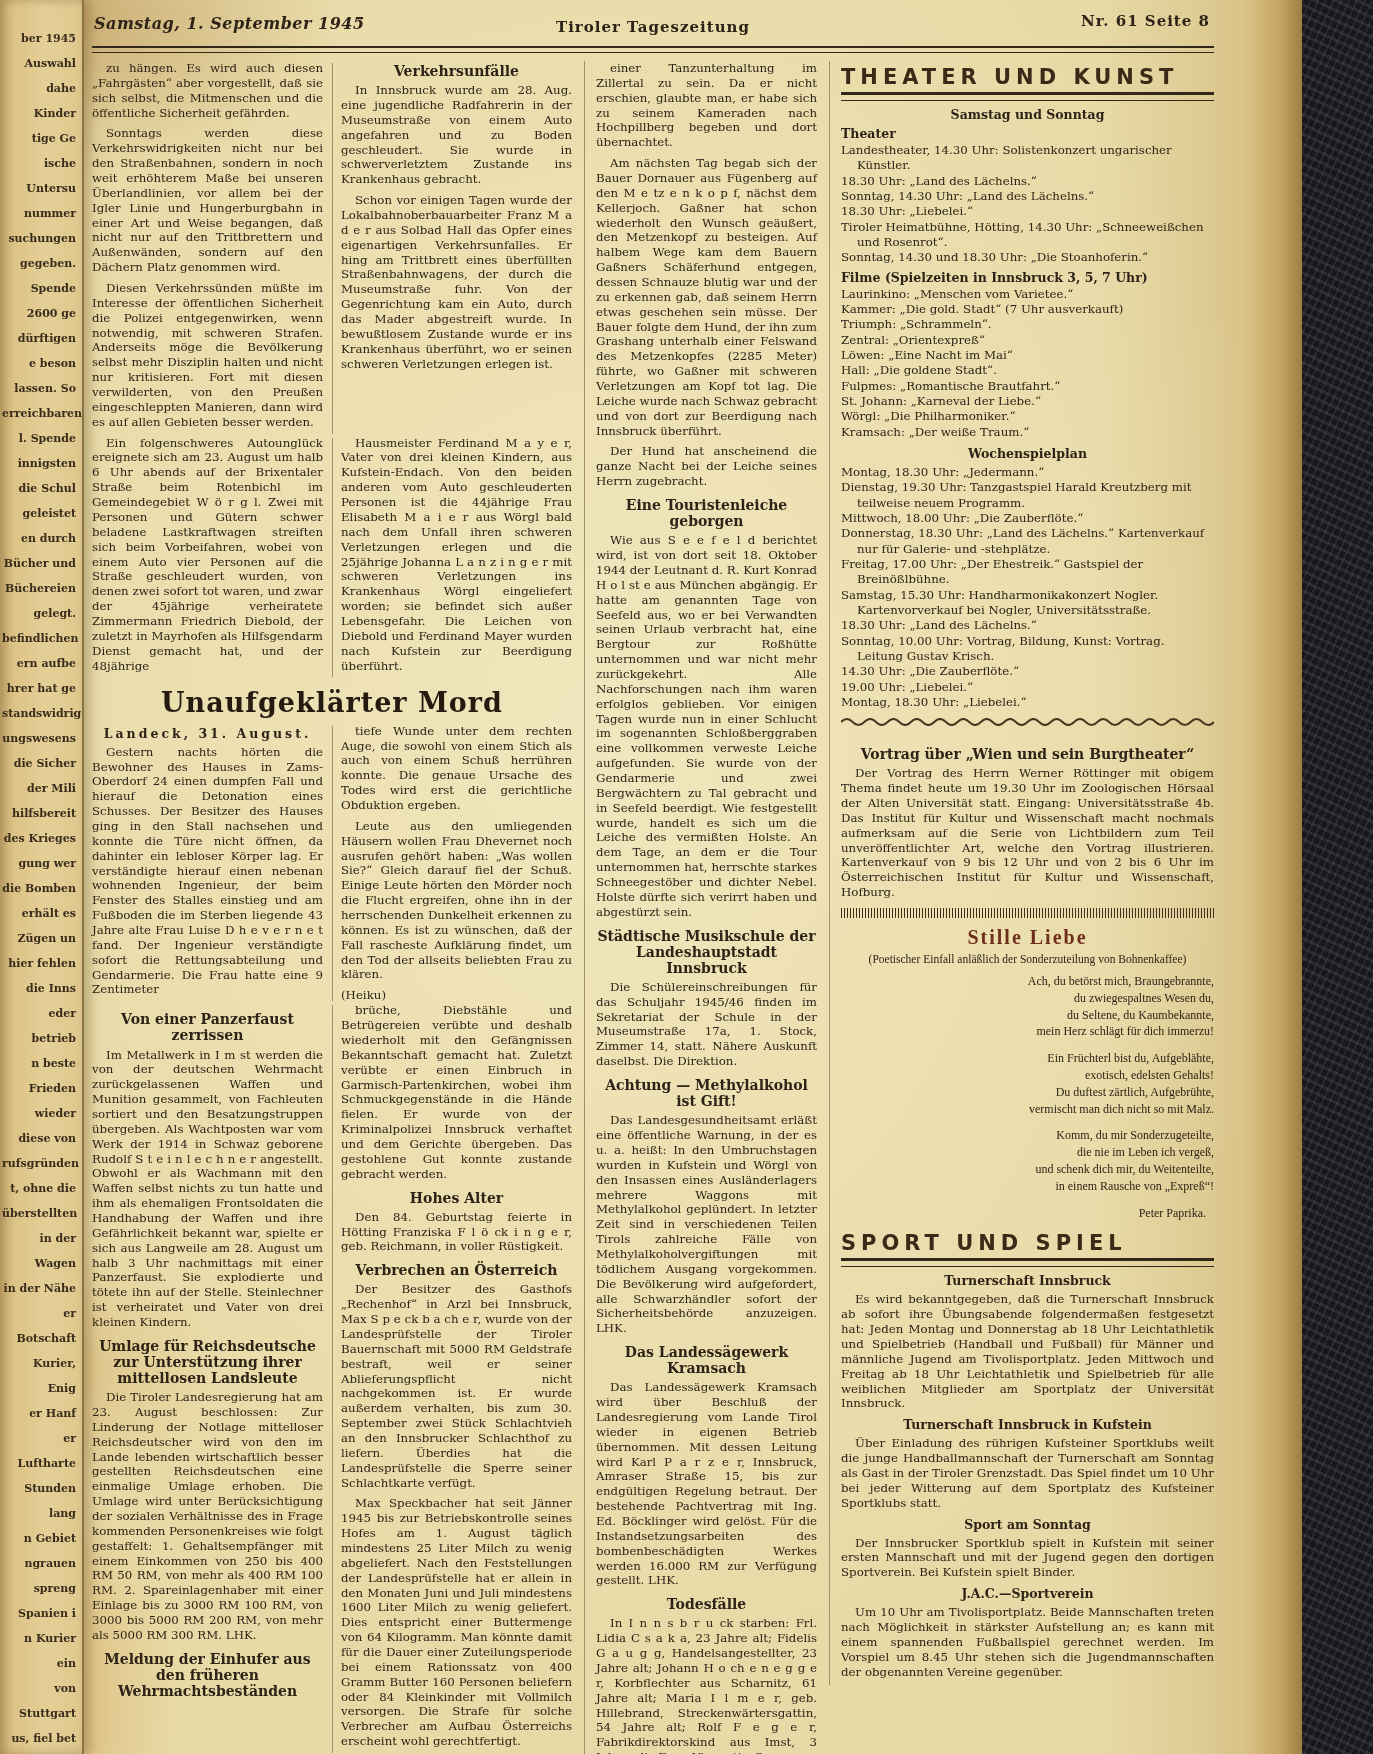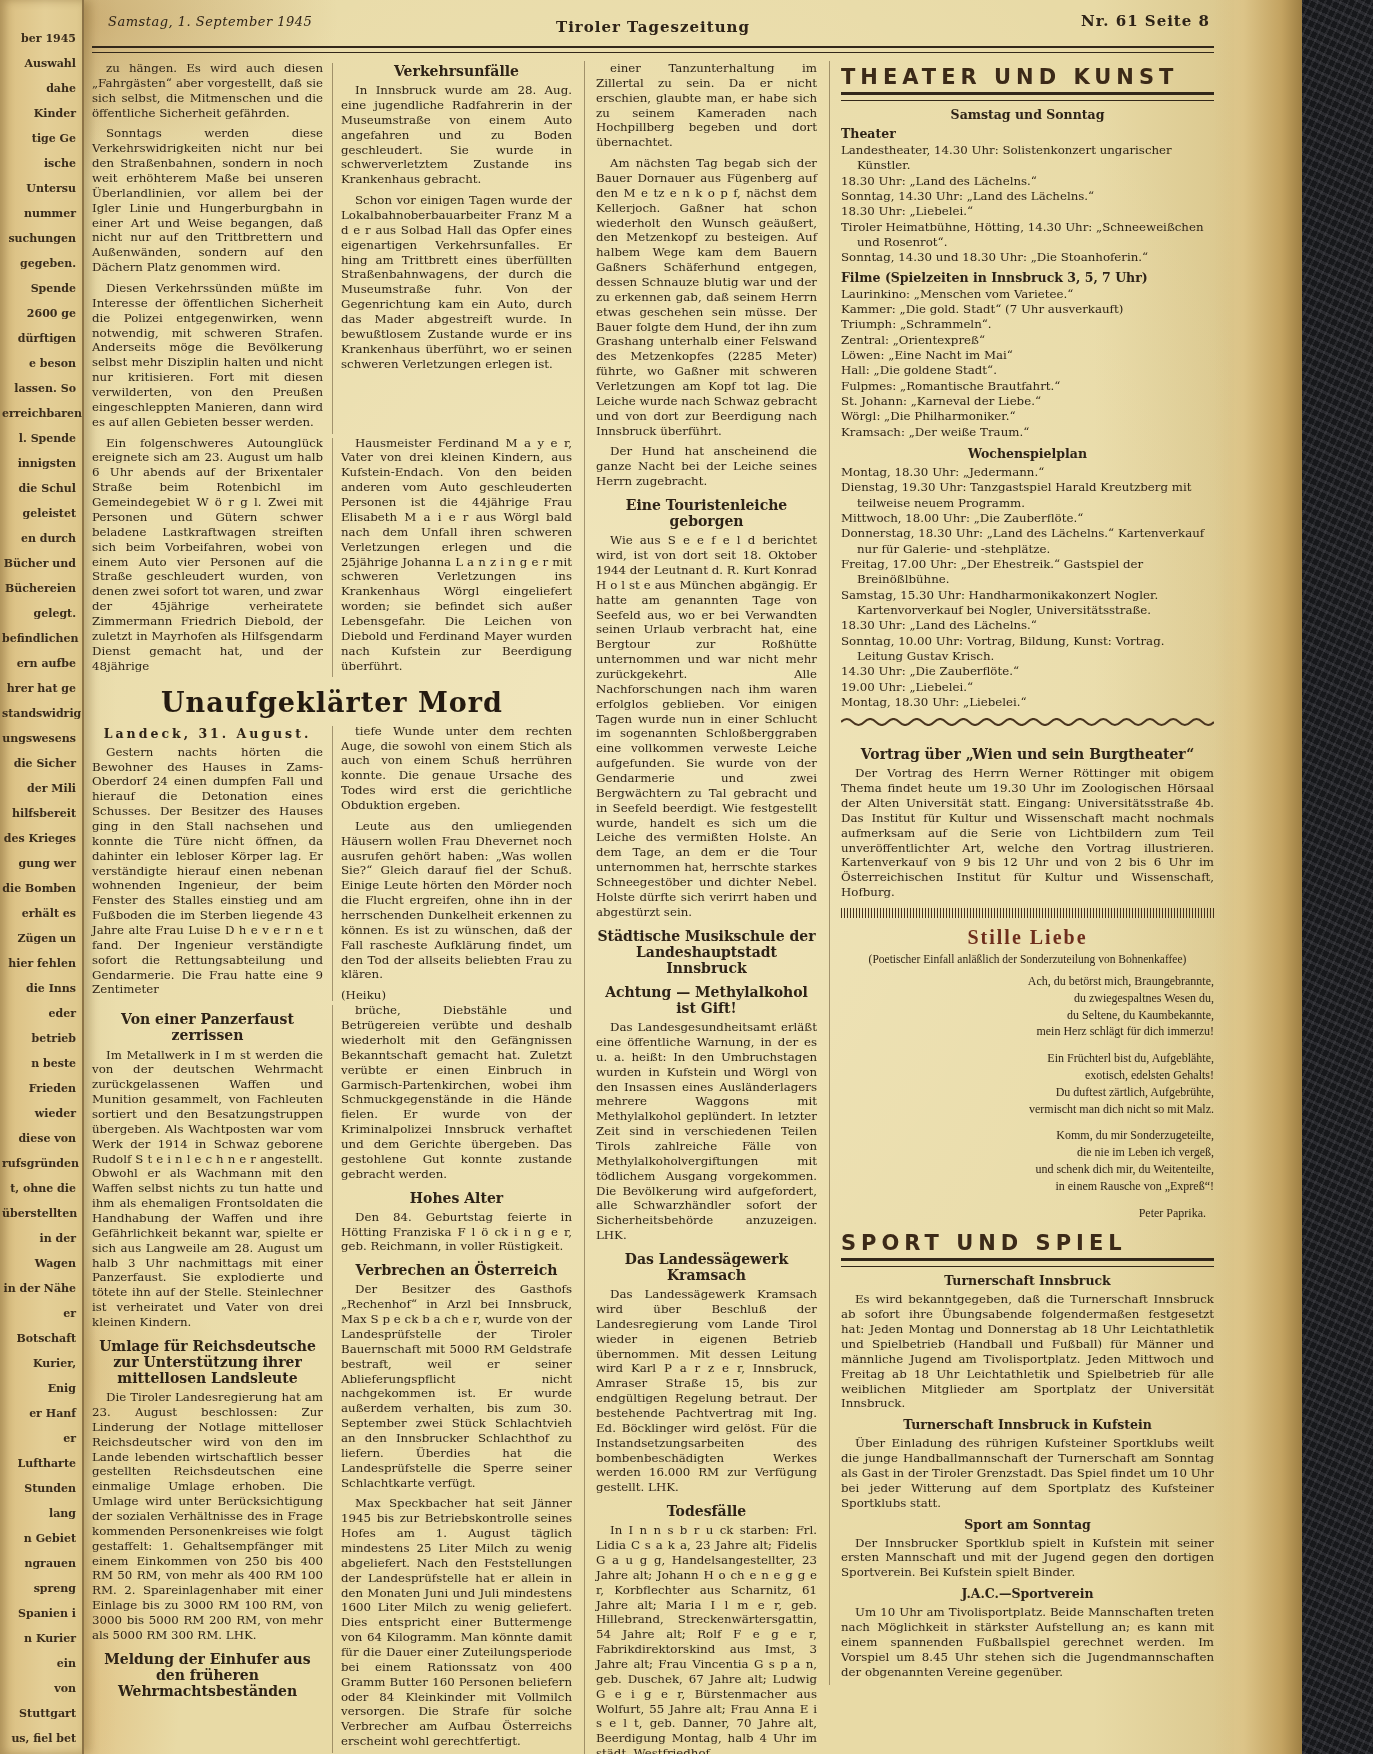--- a/index.html
+++ b/index.html
@@ -26,21 +26,21 @@
   
   .page-edge{position:absolute;left:1215px;top:0;width:95px;height:1754px;
     background:linear-gradient(90deg, rgba(232,218,166,0) 0%, #dcc488 30%, #c3a361 70%, #8f7138 100%);
     background-blend-mode:multiply;}
   .scan-dark{position:absolute;left:1302px;top:0;width:71px;height:1754px;background:#17181b;
     background-image:repeating-linear-gradient(115deg, rgba(120,120,125,.16) 0 2px, transparent 2px 7px),
                      repeating-linear-gradient(25deg, rgba(60,60,66,.5) 0 3px, transparent 3px 9px);}
   
   .main{position:absolute;left:92px;top:0;width:1122px;}
   .masthead{position:relative;height:46px;}
-  .mh-date{position:absolute;left:16px;top:14px;font-weight:normal;font-style:italic;font-size:13px;letter-spacing:.5px;}
+  .mh-date{position:absolute;left:2px;top:14px;font-weight:bold;font-style:italic;font-size:16px;letter-spacing:.5px;}
   .mh-title{position:absolute;left:0;right:0;top:18px;text-align:center;font-weight:bold;font-size:15px;letter-spacing:1px;}
   .mh-issue{position:absolute;right:4px;top:12px;font-weight:bold;font-size:15px;letter-spacing:1px;}
   .rule-double{height:4px;border-top:2px solid #32271a;border-bottom:1px solid #32271a;margin-bottom:8px;}
   
   .content{display:grid;grid-template-columns:480px 233px 385px;column-gap:12px;align-items:start;}
   .col3,.col4{border-left:1px solid rgba(70,50,25,.45);padding-left:11px;}
   .content p{margin:0 0 6px 0;font-size:11.8px;line-height:1.26;text-align:justify;text-indent:14px;
              hyphens:auto;}
   .nohang{text-indent:0;}
   h3.sec{margin:8px 0 4px 0;text-align:center;font-size:14px;line-height:1.15;font-weight:bold;}
@@ -209,20 +209,21 @@
           </div>
         </section>
 
         <section class="col3">
           <p class="nohang">einer Tanzunterhaltung im Zillertal zu sein. Da er nicht erschien, glaubte man, er habe sich zu seinem Kameraden nach Hochpillberg begeben und dort übernachtet.</p>
           <p>Am nächsten Tag begab sich der Bauer Dornauer aus Fügenberg auf den M e tz e n k o p f, nächst dem Kellerjoch. Gaßner hat schon wiederholt den Wunsch geäußert, den Metzenkopf zu besteigen. Auf halbem Wege kam dem Bauern Gaßners Schäferhund entgegen, dessen Schnauze blutig war und der zu erkennen gab, daß seinem Herrn etwas geschehen sein müsse. Der Bauer folgte dem Hund, der ihn zum Grashang unterhalb einer Felswand des Metzenkopfes (2285 Meter) führte, wo Gaßner mit schweren Verletzungen am Kopf tot lag. Die Leiche wurde nach Schwaz gebracht und von dort zur Beerdigung nach Innsbruck überführt.</p>
           <p>Der Hund hat anscheinend die ganze Nacht bei der Leiche seines Herrn zugebracht.</p>
           <h3 class="sec">Eine Touristenleiche geborgen</h3>
           <p>Wie aus S e e f e l d berichtet wird, ist von dort seit 18. Oktober 1944 der Leutnant d. R. Kurt Konrad H o l st e aus München abgängig. Er hatte am genannten Tage von Seefeld aus, wo er bei Verwandten seinen Urlaub verbracht hat, eine Bergtour zur Roßhütte unternommen und war nicht mehr zurückgekehrt. Alle Nachforschungen nach ihm waren erfolglos geblieben. Vor einigen Tagen wurde nun in einer Schlucht im sogenannten Schloßberggraben eine vollkommen verweste Leiche aufgefunden. Sie wurde von der Gendarmerie und zwei Bergwächtern zu Tal gebracht und in Seefeld beerdigt. Wie festgestellt wurde, handelt es sich um die Leiche des vermißten Holste. An dem Tage, an dem er die Tour unternommen hat, herrschte starkes Schneegestöber und dichter Nebel. Holste dürfte sich verirrt haben und abgestürzt sein.</p>
           <h3 class="sec">Städtische Musikschule der Landeshauptstadt Innsbruck</h3>
+          <p>Die Schülereinschreibungen für das Schuljahr 1945/46 finden im Sekretariat der Schule in der Museumstraße 17a, 1. Stock, Zimmer 14, statt. Nähere Auskunft daselbst. Die Direktion.</p>
           <h3 class="sec">Achtung — Methylalkohol ist Gift!</h3>
           <p>Das Landesgesundheitsamt erläßt eine öffentliche Warnung, in der es u. a. heißt: In den Umbruchstagen wurden in Kufstein und Wörgl von den Insassen eines Ausländerlagers mehrere Waggons mit Methylalkohol geplündert. In letzter Zeit sind in verschiedenen Teilen Tirols zahlreiche Fälle von Methylalkoholvergiftungen mit tödlichem Ausgang vorgekommen. Die Bevölkerung wird aufgefordert, alle Schwarzhändler sofort der Sicherheitsbehörde anzuzeigen. LHK.</p>
           <h3 class="sec">Das Landessägewerk Kramsach</h3>
           <p>Das Landessägewerk Kramsach wird über Beschluß der Landesregierung vom Lande Tirol wieder in eigenen Betrieb übernommen. Mit dessen Leitung wird Karl P a r z e r, Innsbruck, Amraser Straße 15, bis zur endgültigen Regelung betraut. Der bestehende Pachtvertrag mit Ing. Ed. Böcklinger wird gelöst. Für die Instandsetzungsarbeiten des bombenbeschädigten Werkes werden 16.000 RM zur Verfügung gestellt.  LHK.</p>
           <h3 class="sec">Todesfälle</h3>
           <p>In I n n s b r u ck starben: Frl. Lidia C s a k a, 23 Jahre alt; Fidelis G a u g g, Handelsangestellter, 23 Jahre alt; Johann H o ch e n e g g e r, Korbflechter aus Scharnitz, 61 Jahre alt; Maria I l m e r, geb. Hillebrand, Streckenwärtersgattin, 54 Jahre alt; Rolf F e g e r, Fabrikdirektorskind aus Imst, 3 Jahre alt; Frau Vincentia G s p a n, geb. Duschek, 67 Jahre alt; Ludwig G e i g e r, Bürstenmacher aus Wolfurt, 55 Jahre alt; Frau Anna E i s e l t, geb. Danner, 70 Jahre alt, Beerdigung Montag, halb 4 Uhr im städt. Westfriedhof.</p>
 
         </section>
 
         <section class="col4">

